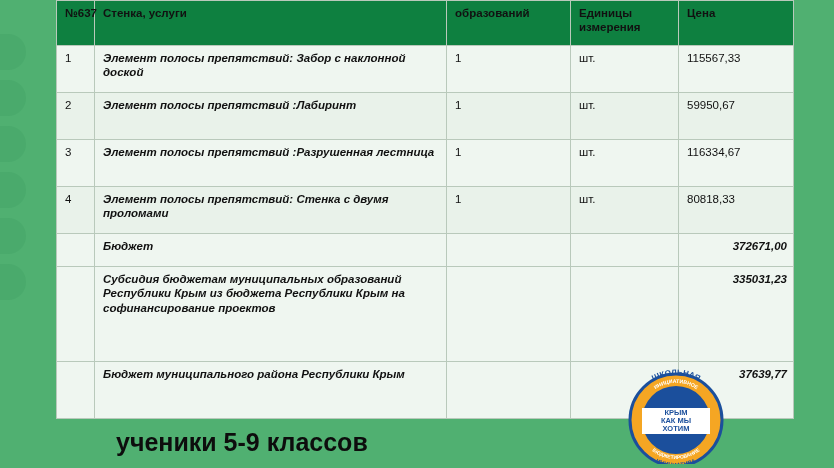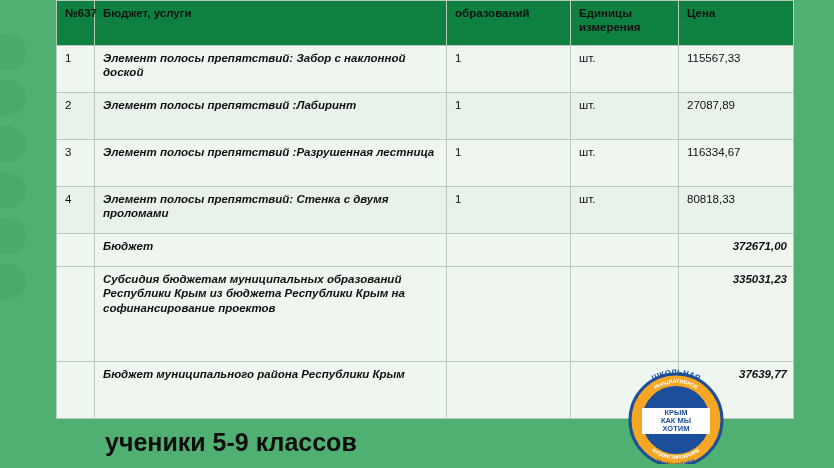--- a/index.html
+++ b/index.html
@@ -92,21 +92,21 @@
     left: 60px;
     top: 20px;
     font-size: 30px;
     font-weight: bold;
     color: #0d0d0d;
     letter-spacing: 0.2px;
     font-family: "Liberation Sans", sans-serif;
   }
   .subline {
     position: absolute;
-    left: 105px;
+    left: 116px;
     top: 66px;
     font-size: 25px;
     font-weight: bold;
     color: #0d0d0d;
   }
   
   .emblem {
     position: absolute;
     left: 617px;
     top: 6px;
@@ -151,40 +151,40 @@
       <colgroup>
         <col class="col-num">
         <col class="col-name">
         <col class="col-qty">
         <col class="col-unit">
         <col class="col-price">
       </colgroup>
       <thead>
         <tr>
           <th>№637</th>
-          <th>Бюджет, услуги</th>
+          <th>Стенка, услуги</th>
           <th>образований</th>
           <th>Единицы измерения</th>
           <th>Цена</th>
         </tr>
       </thead>
       <tbody>
         <tr class="row-item">
           <td>1</td>
           <td class="name-cell">Элемент полосы препятствий: Забор с наклонной доской</td>
           <td>1</td>
           <td>шт.</td>
           <td>115567,33</td>
         </tr>
         <tr class="row-item alt">
           <td>2</td>
           <td class="name-cell">Элемент полосы препятствий :Лабиринт</td>
           <td>1</td>
           <td>шт.</td>
-          <td>27087,89</td>
+          <td>59950,67</td>
         </tr>
         <tr class="row-item">
           <td>3</td>
           <td class="name-cell">Элемент полосы препятствий :Разрушенная лестница</td>
           <td>1</td>
           <td>шт.</td>
           <td>116334,67</td>
         </tr>
         <tr class="row-item alt">
           <td>4</td>

